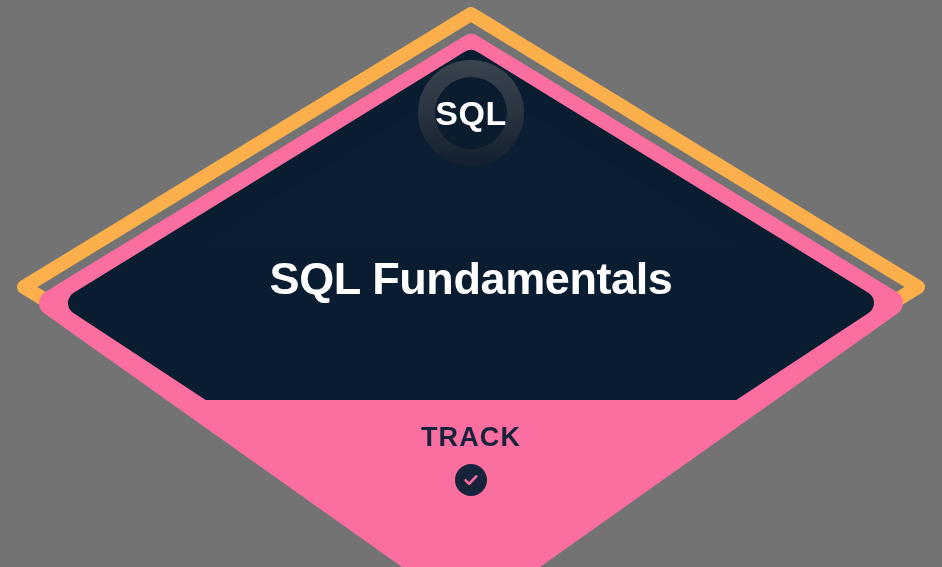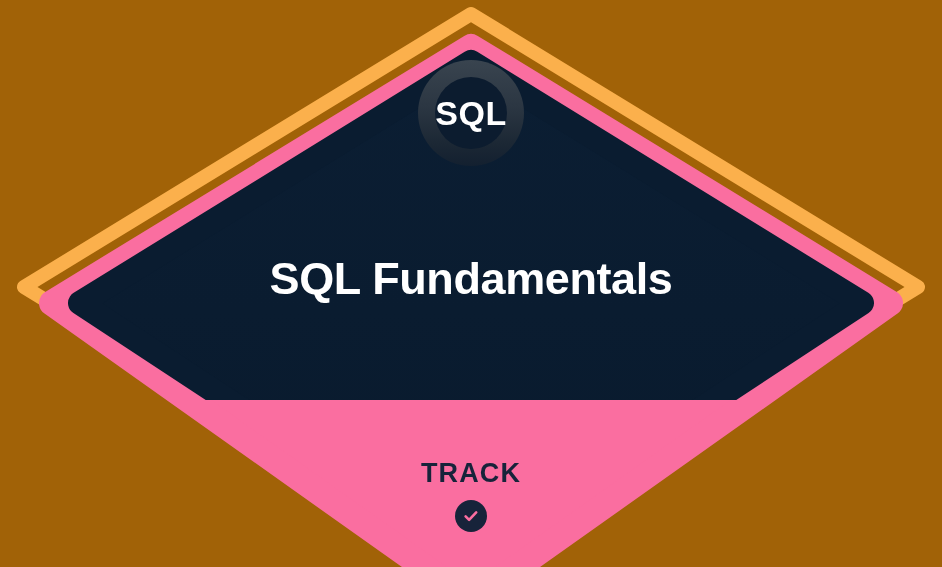--- a/index.html
+++ b/index.html
@@ -12,21 +12,21 @@
     width: 942px;
     height: 567px;
     overflow: hidden;
     font-family: "Liberation Sans", sans-serif;
   }
 
   #badge-stage {
     position: relative;
     width: 942px;
     height: 567px;
-    background: #a16207;
+    background: #737373;
     overflow: hidden;
   }
 
   #badge-svg {
     position: absolute;
     top: 0;
     left: 0;
     width: 942px;
     height: 567px;
     display: block;
@@ -113,21 +113,20 @@
     text-align: center;
   }
   .footer-line {
     display: block;
     color: #17233a;
     font-size: 27px;
     font-weight: bold;
     letter-spacing: 1.1px;
     line-height: 34px;
     text-transform: uppercase;
-    margin-top: 36px;
   }
   #check-badge {
     margin: 10px auto 0 auto;
     width: 32px;
     height: 32px;
     border-radius: 50%;
     background: #17233a;
     display: flex;
     align-items: center;
     justify-content: center;

